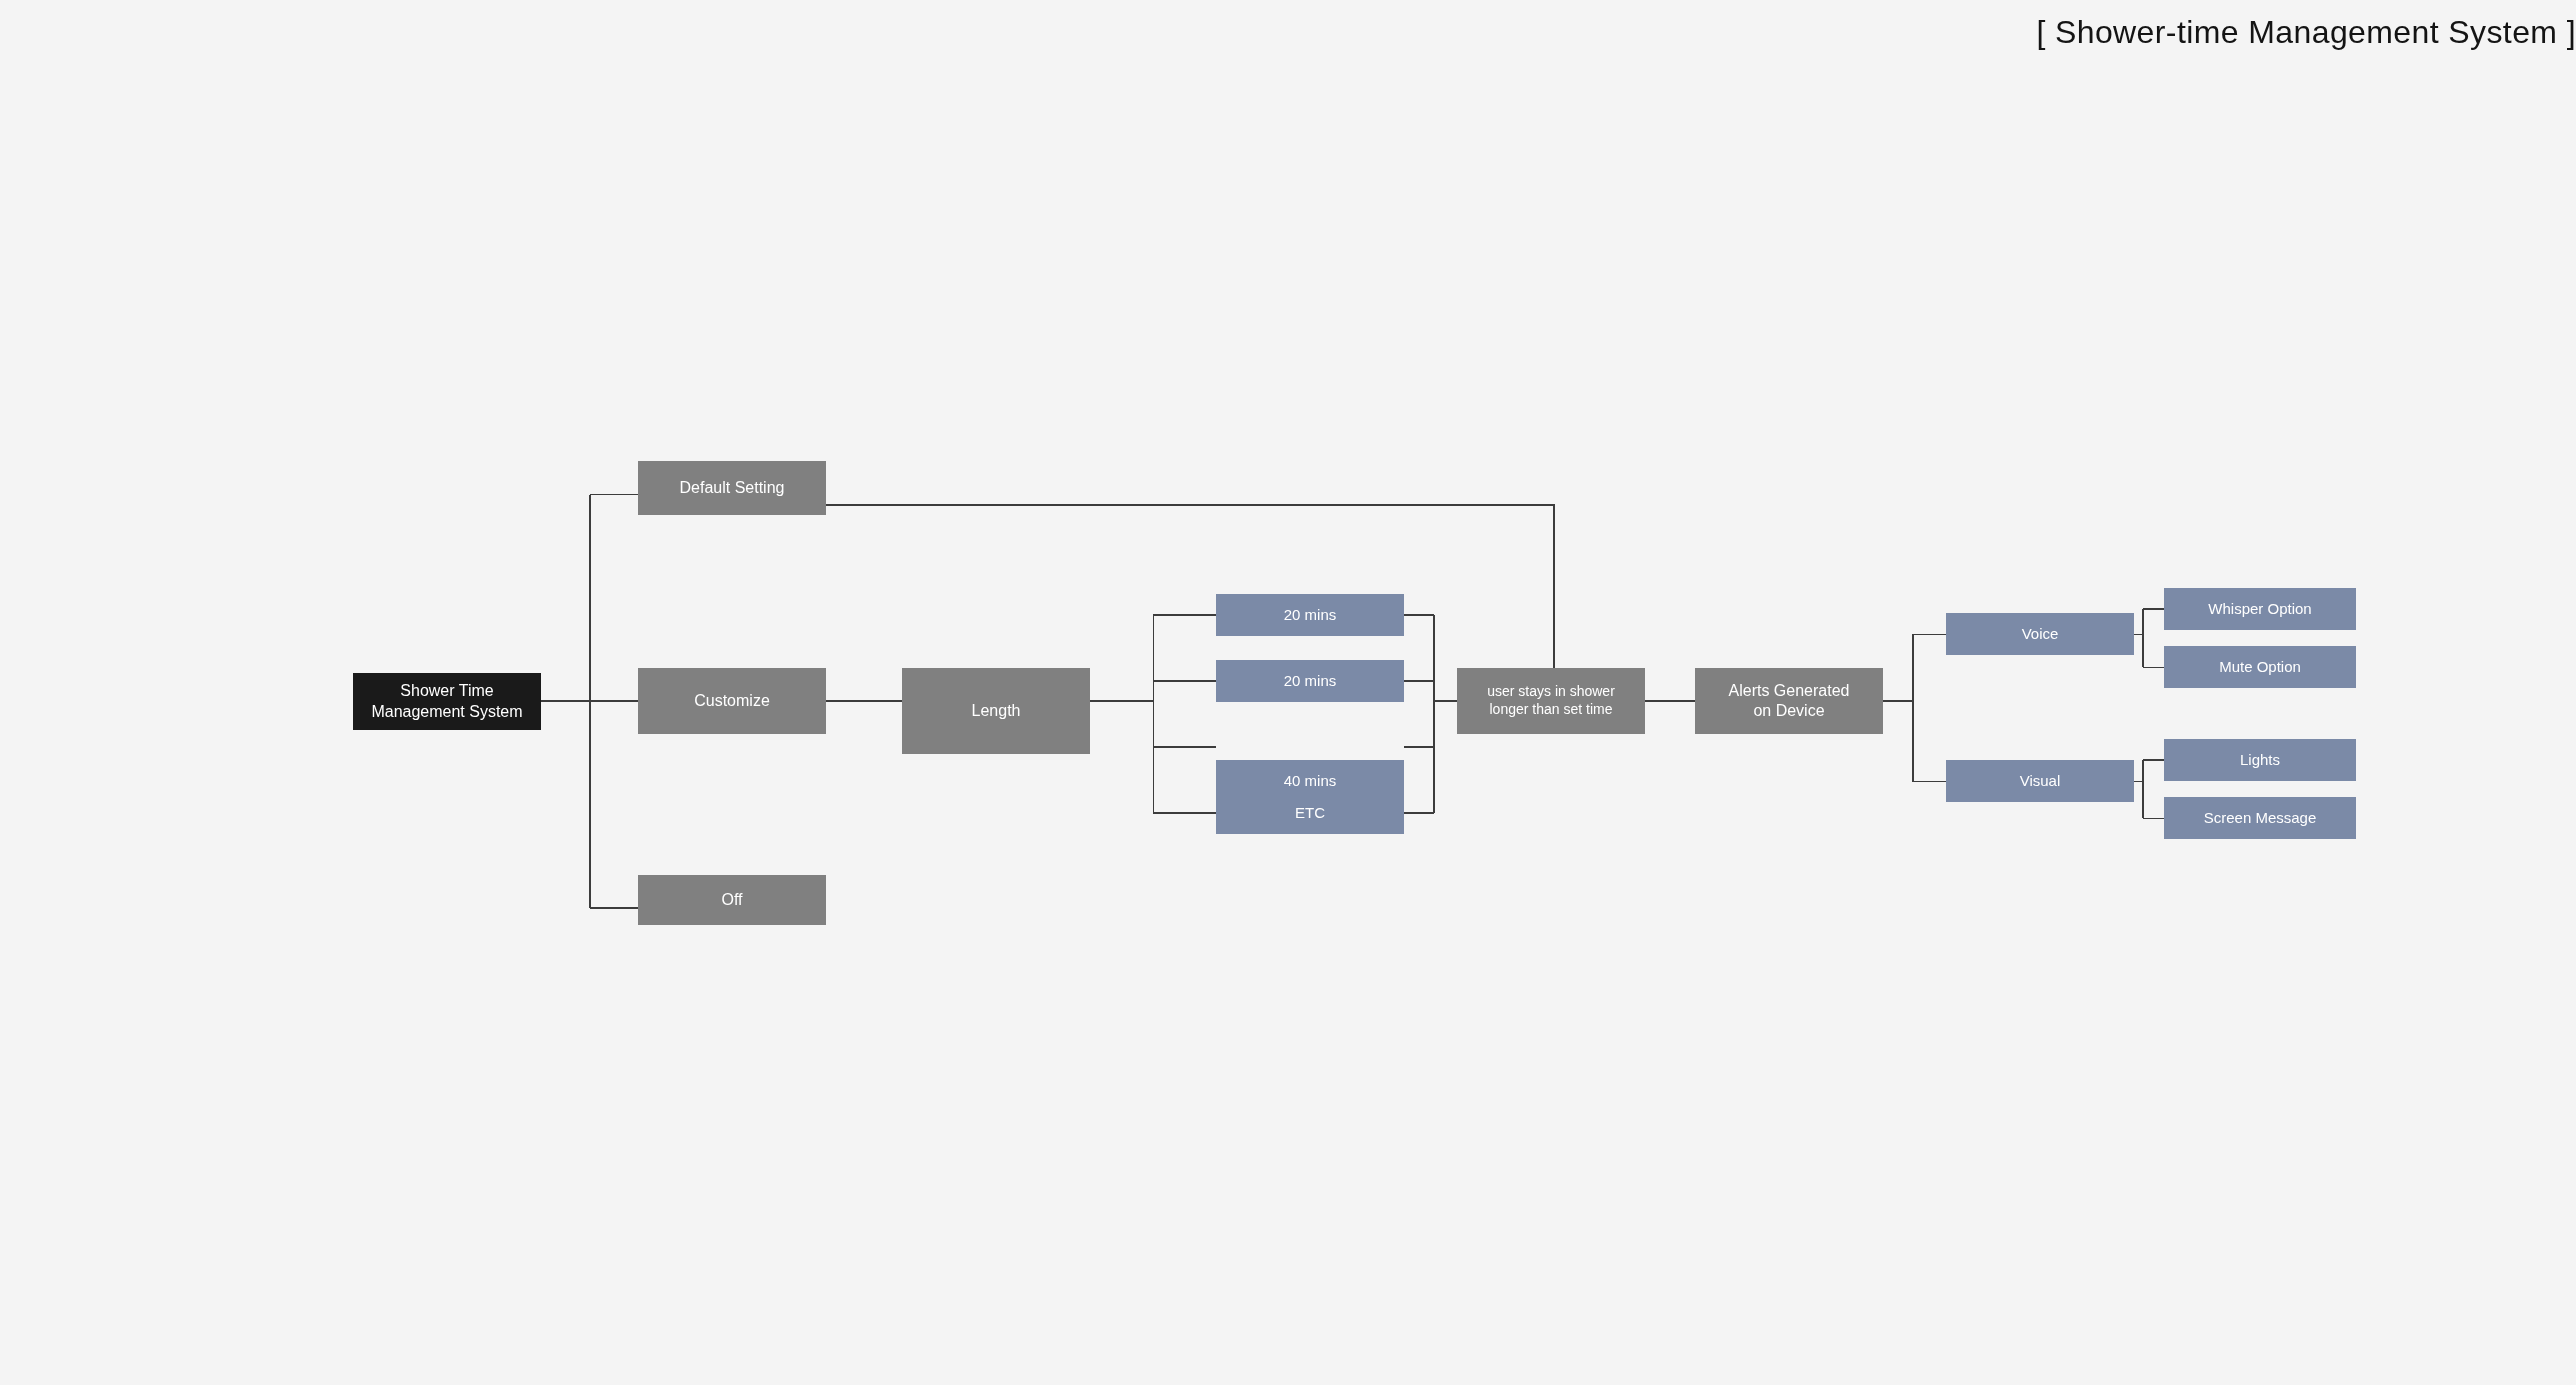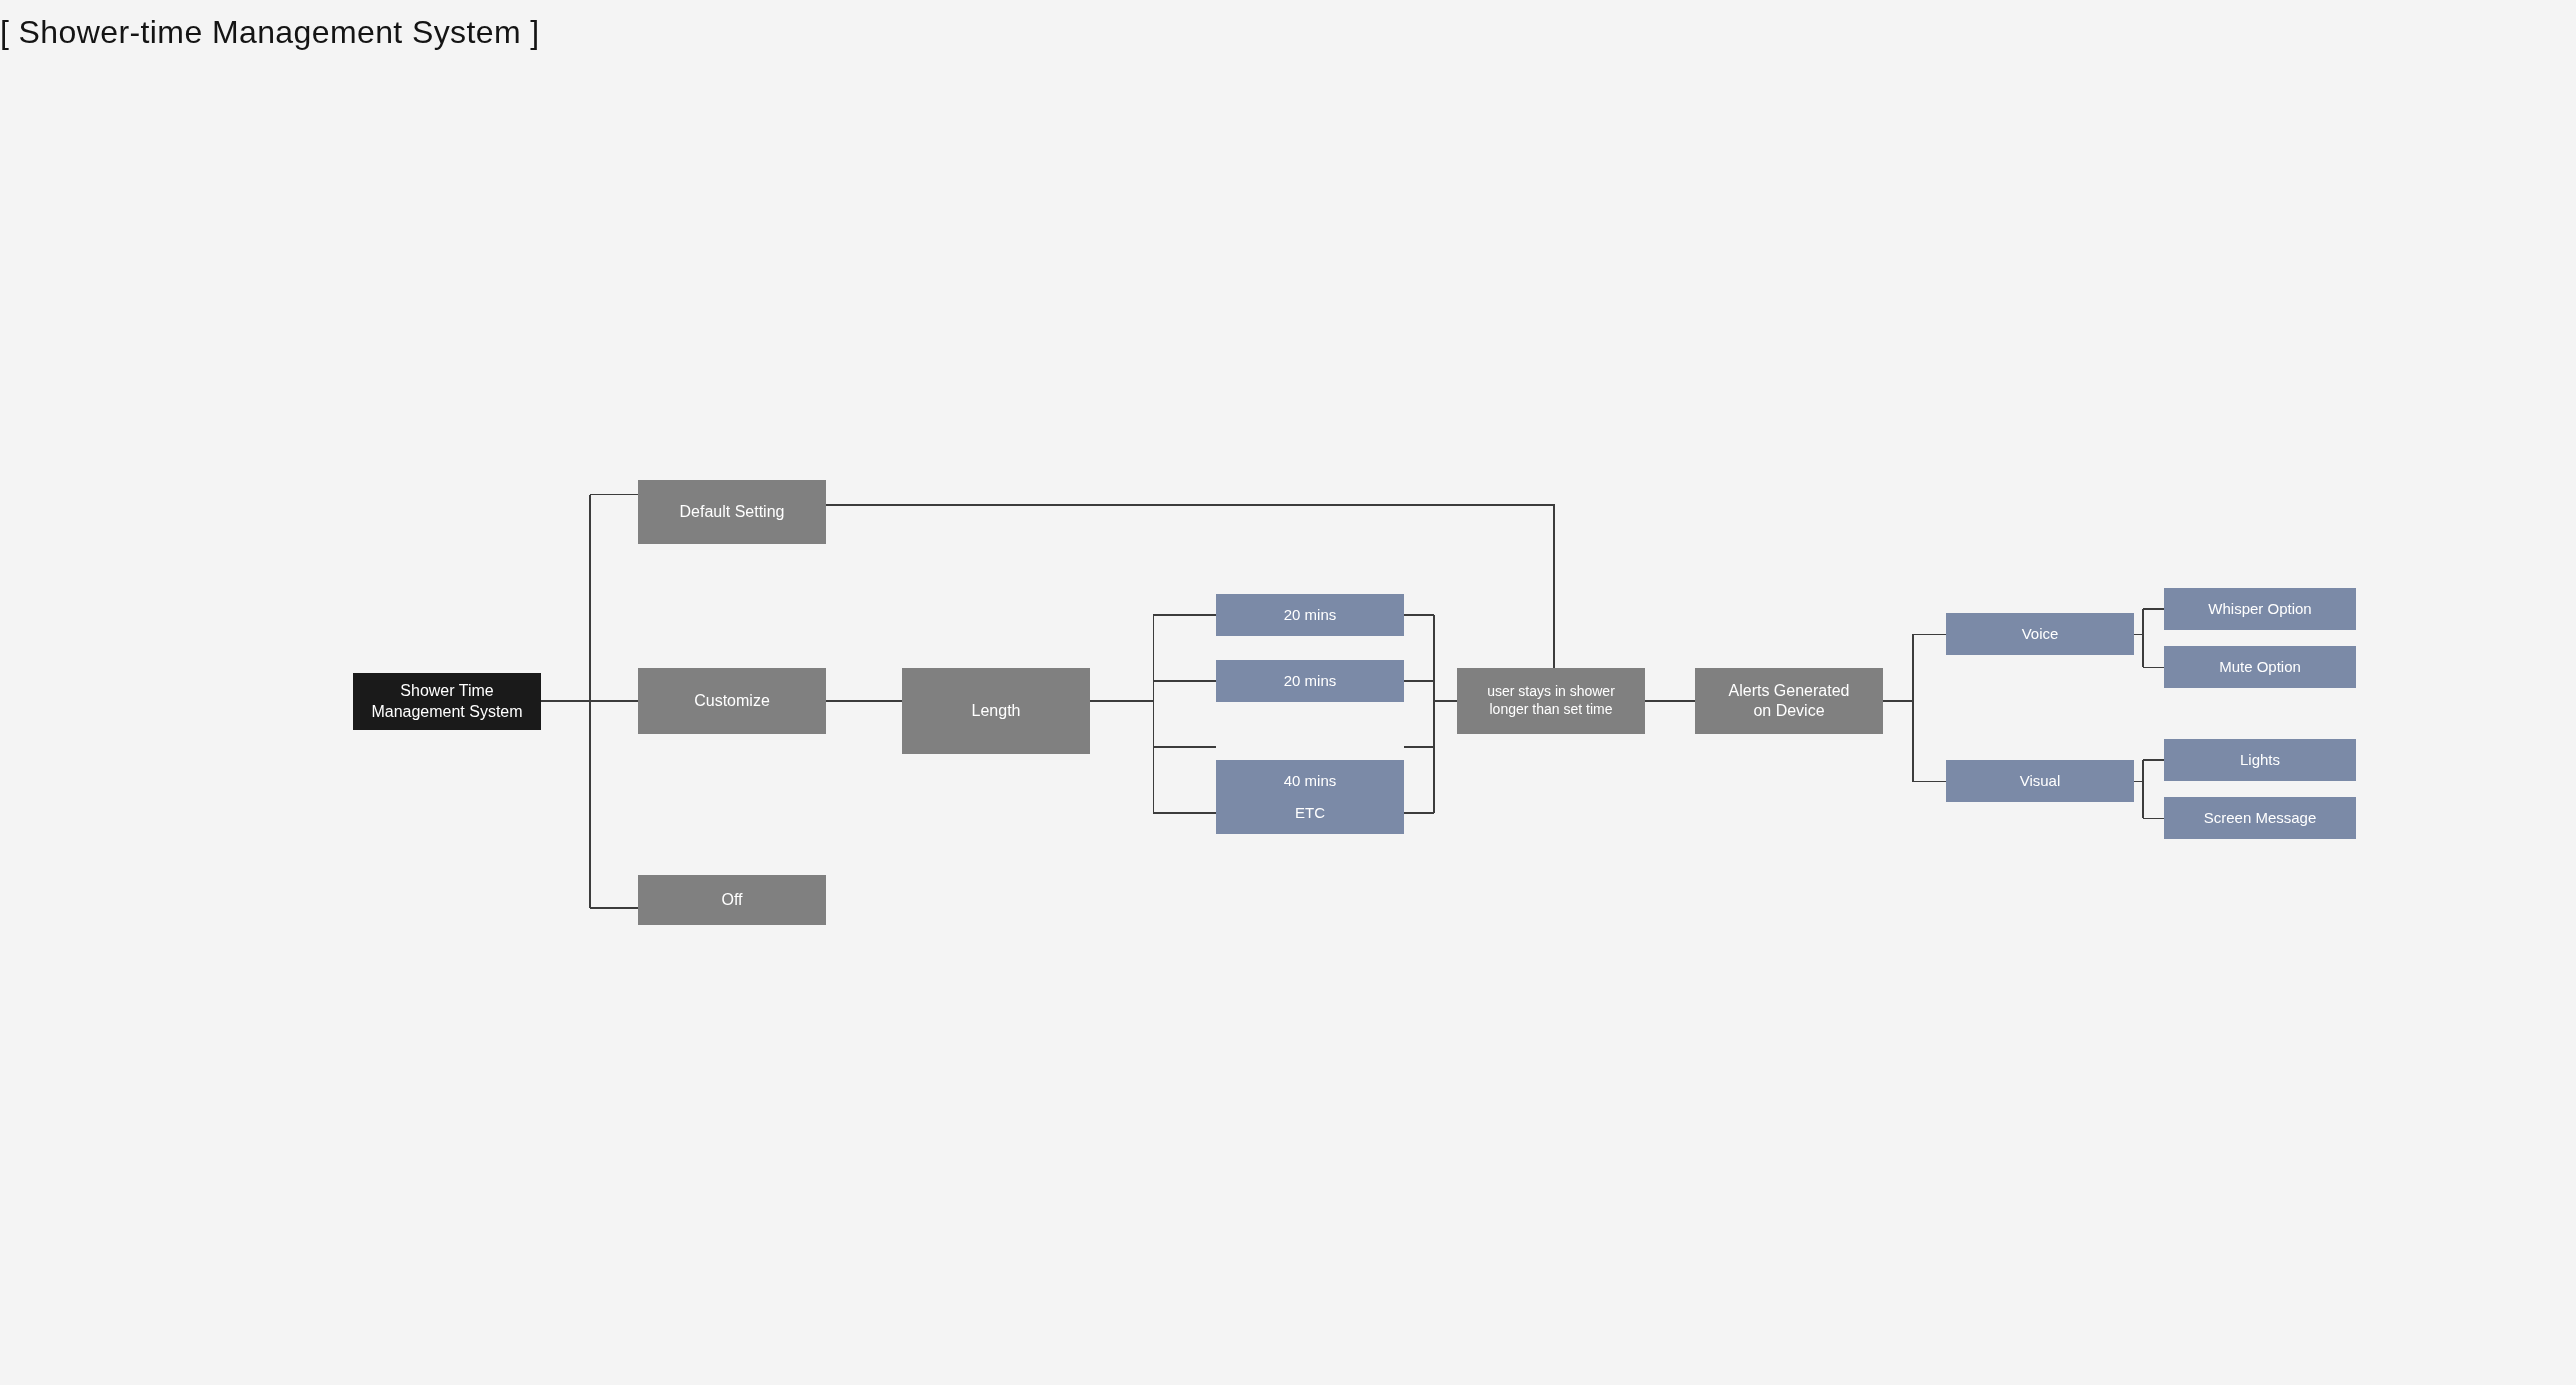--- a/index.html
+++ b/index.html
@@ -15,21 +15,21 @@
     width: 2576px;
     height: 1386px;
     background: #f4f4f4;
     overflow: hidden;
   }
   #title {
     position: absolute;
     left: 0;
     top: 13.5px;
     width: 2576px;
-    text-align: left;
+    text-align: right;
     font-size: 32px;
     font-weight: 400;
     letter-spacing: 0.4px;
     color: #141414;
     font-family: "Liberation Sans", sans-serif;
   }
   .edges {
     position: absolute;
     left: 0;
     top: 0;
@@ -118,21 +118,21 @@
       <path d="M2852,1011 L2852,1089"></path>
       <path d="M2852,1011 L2880,1011"></path>
       <path d="M2852,1089 L2880,1089"></path>
 
     </g>
   </svg>
 
   <div id="nodes">
       <div class="node root" style="left: 353px; top: 673px; width: 188px; height: 57px;">Shower Time
 Management System</div>
-      <div class="node gray" style="left: 638px; top: 480px; width: 188px; height: 64px;">Default Setting</div>
+      <div class="node gray" style="left: 638px; top: 461px; width: 188px; height: 54px;">Default Setting</div>
       <div class="node gray" style="left: 638px; top: 668px; width: 188px; height: 66px;">Customize</div>
       <div class="node gray" style="left: 638px; top: 875px; width: 188px; height: 50px;">Off</div>
       <div class="node gray" style="left: 902px; top: 668px; width: 188px; height: 86px;">Length</div>
       <div class="node blue" style="left: 1216px; top: 594px; width: 188px; height: 42px;">20 mins</div>
       <div class="node blue" style="left: 1216px; top: 660px; width: 188px; height: 42px;">20 mins</div>
       <div class="node blue" style="left: 1216px; top: 760px; width: 188px; height: 42px;">40 mins</div>
       <div class="node blue" style="left: 1216px; top: 792px; width: 188px; height: 42px;">ETC</div>
       <div class="node gray small" style="left: 1457px; top: 668px; width: 188px; height: 66px;">user stays in shower
 longer than set time</div>
       <div class="node gray" style="left: 1695px; top: 668px; width: 188px; height: 66px;">Alerts Generated

